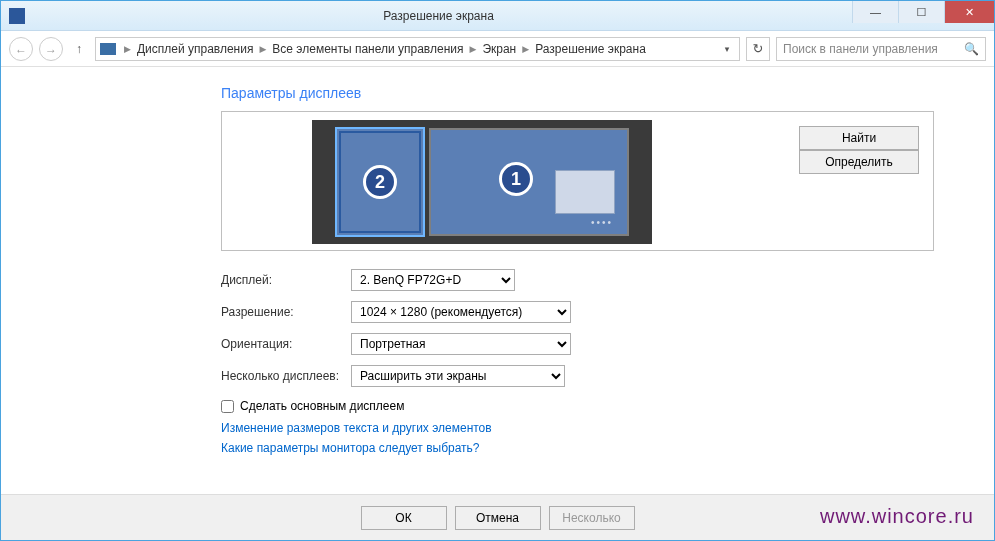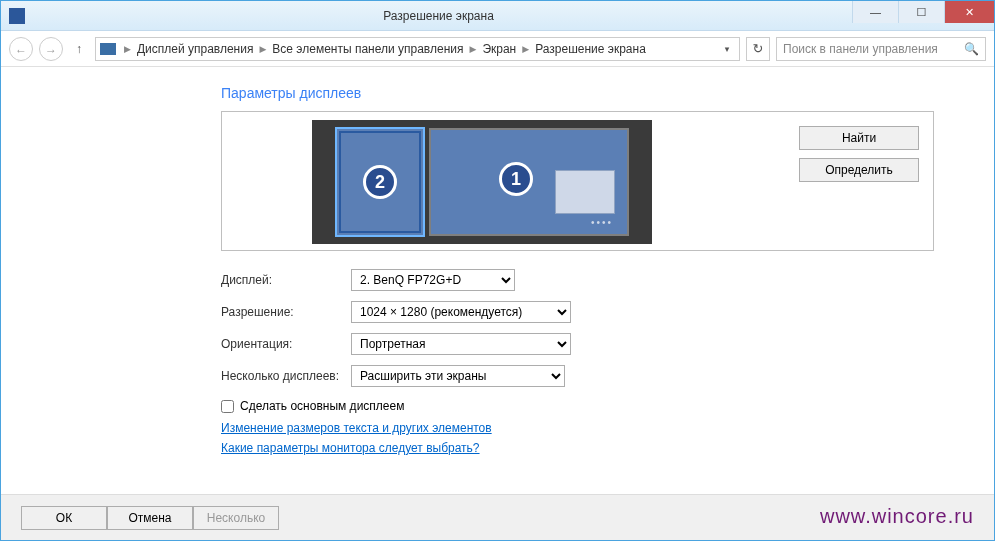--- a/index.html
+++ b/index.html
@@ -26,33 +26,33 @@
   .heading { color: #3b82f6; font-size: 14px; margin-bottom: 10px; }
   .preview-box { border: 1px solid #bfbfbf; background: #fff; height: 140px; position: relative; margin-bottom: 18px; }
   .preview-inner { background: #3a3a3a; position: absolute; left: 90px; top: 8px; width: 340px; height: 124px; display: flex; align-items: center; justify-content: center; gap: 4px; }
   .mon { background: #5b7fb5; position: relative; display: flex; align-items: center; justify-content: center; }
   .mon2 { width: 90px; height: 110px; border: 2px solid #6fb7ff; outline: 2px solid #2a5aa0; outline-offset: -6px; }
   .mon1 { width: 200px; height: 108px; border: 2px solid #7f7f7f; }
   .mon-num { width: 34px; height: 34px; border-radius: 50%; background: #2a4d8f; border: 3px solid #fff; color: #fff; font-weight: bold; font-size: 18px; display: flex; align-items: center; justify-content: center; }
   .mon1 .mon-num { position: absolute; left: 68px; top: 32px; }
   .mon1 .deco-window { position: absolute; right: 12px; top: 40px; width: 60px; height: 44px; background: #cfd8e8; border: 1px solid #8fa3c2; }
   .mon1 .deco-dots { position: absolute; right: 14px; bottom: 6px; color: #cfd8e8; font-size: 10px; letter-spacing: 2px; }
-  .side-btns { position: absolute; right: 14px; top: 14px; display: flex; flex-direction: column; gap: 8px; }
+  .side-btns { position: absolute; right: 14px; top: 14px; display: flex; flex-direction: column; }
   .side-btns button { width: 120px; height: 24px; background: #f0f0f0; border: 1px solid #adadad; font-size: 12px; }
   .row { display: flex; align-items: center; margin-bottom: 10px; font-size: 12px; }
   .row label { width: 130px; color: #333; }
   .row select { height: 22px; border: 1px solid #adadad; background: #fff; font-size: 12px; padding: 0 4px; }
   .sel-s { width: 164px; }
   .sel-m { width: 220px; }
   .sel-l { width: 214px; }
   .chk-row { display: flex; align-items: center; font-size: 12px; margin: 12px 0 8px 0; }
   .chk-row input { margin-right: 6px; }
   .adv-link { margin-left: auto; color: #0066cc; cursor: pointer; }
-  .link { color: #0066cc; font-size: 12px; margin: 6px 0; cursor: pointer; display: block; text-decoration: underline; }
-  .footer { height: 46px; border-top: 1px solid #ddd; background: #f0f0f0; display: flex; align-items: center; justify-content: flex-start; padding: 0 20px; position: relative; }
+  .link { color: #0066cc; font-size: 12px; margin: 6px 0; cursor: pointer; display: block; }
+  .footer { height: 46px; border-top: 1px solid #ddd; background: #f0f0f0; display: flex; align-items: center; justify-content: center; padding: 0 20px; gap: 8px; position: relative; }
   .footer button { width: 86px; height: 24px; background: #f0f0f0; border: 1px solid #adadad; font-size: 12px; }
   .footer button.disabled { color: #999; }
   .watermark { position: absolute; right: 20px; bottom: 12px; color: #701a75; font-size: 20px; font-weight: 300; letter-spacing: 1px; pointer-events: none; }
 </style>
 </head>
 <body>
 
 <div class="window">
   <div class="titlebar">
     <span class="app-icon"></span>

